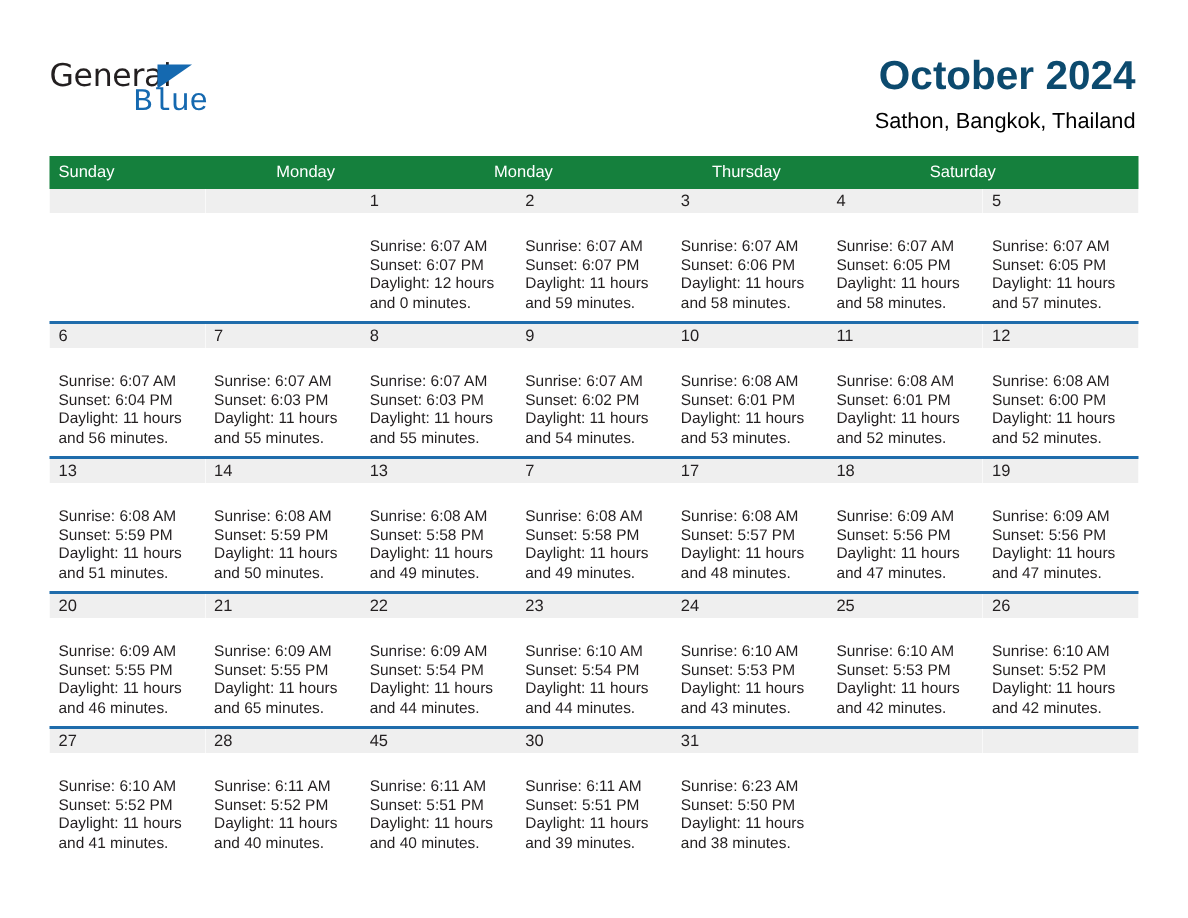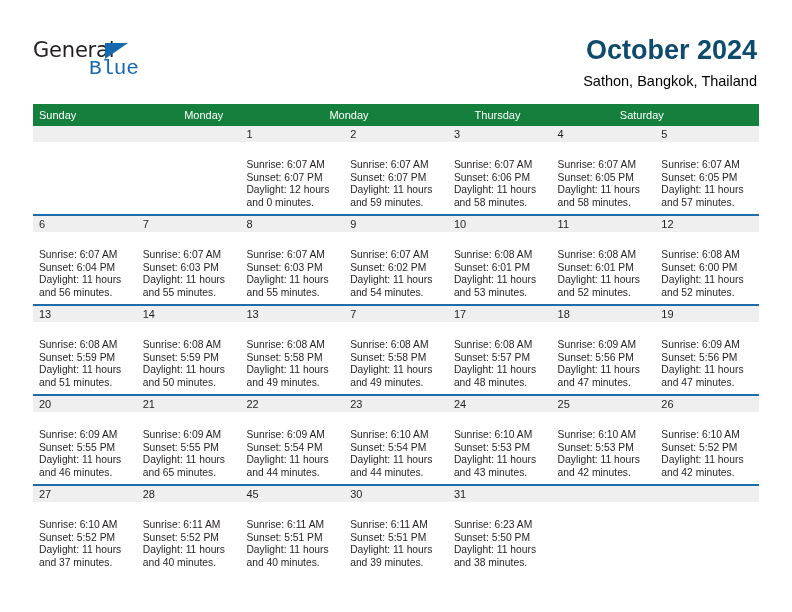--- a/index.html
+++ b/index.html
@@ -425,21 +425,21 @@
             </div>
           </div>
         </div>
         <div class="week-row">
           <div class="day-cell">
             <div class="day-number-band">27</div>
             <div class="day-info">
               <div>Sunrise: 6:10 AM</div>
               <div>Sunset: 5:52 PM</div>
               <div>Daylight: 11 hours</div>
-              <div>and 37 minutes.</div>
+              <div>and 41 minutes.</div>
             </div>
           </div>
           <div class="day-cell">
             <div class="day-number-band">28</div>
             <div class="day-info">
               <div>Sunrise: 6:11 AM</div>
               <div>Sunset: 5:52 PM</div>
               <div>Daylight: 11 hours</div>
               <div>and 40 minutes.</div>
             </div>

